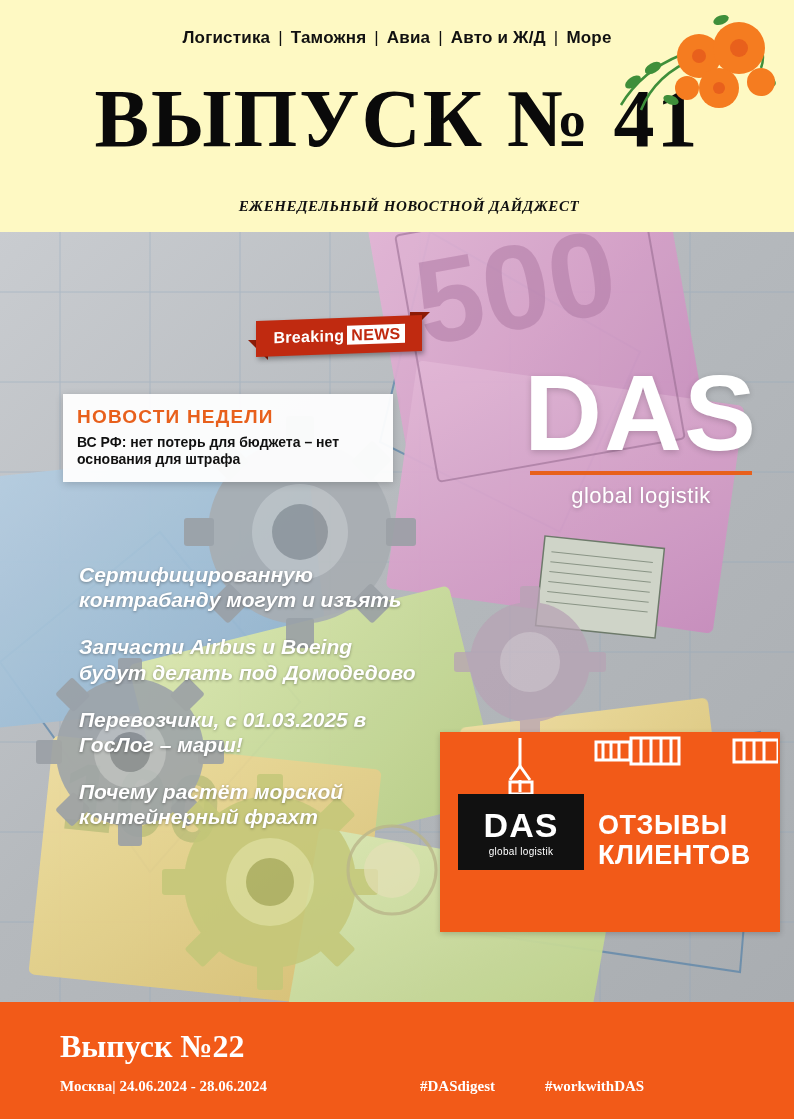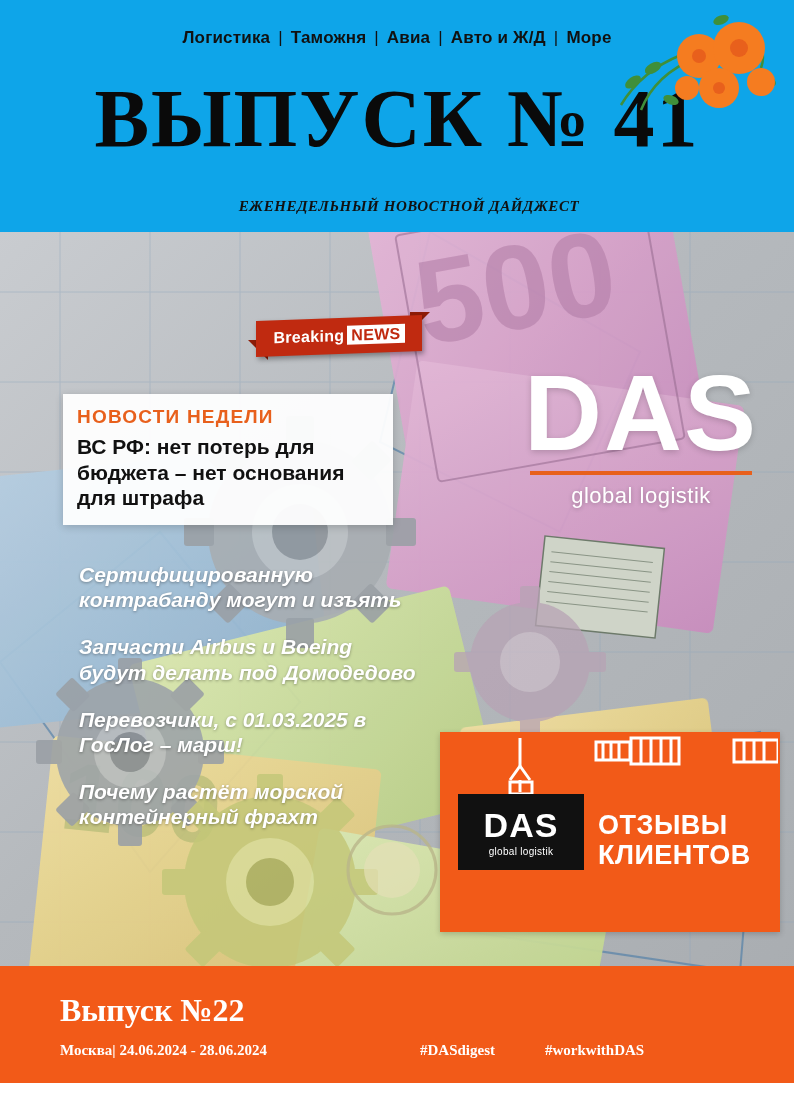--- a/index.html
+++ b/index.html
@@ -5,21 +5,21 @@
   * { box-sizing: border-box; margin: 0; padding: 0; }
   html, body {
     width: 794px; height: 1119px;
     background: #ffffff;
     font-family: "Liberation Sans", sans-serif;
     overflow: hidden;
   }
   .page { position: relative; width: 794px; height: 1119px; background: #fff; }
 
   
-  .header { position: relative; height: 276px; background: #0ea5e9; overflow: hidden; }
+  .header { position: relative; height: 276px; background: #fef9c3; overflow: hidden; }
   .topnav {
     position: absolute; top: 28px; left: 0; right: 0;
     text-align: center;
     font-size: 17px; font-weight: bold; color: #111;
     letter-spacing: 0.2px;
   }
   .topnav span { white-space: nowrap; }
   .topnav .sep { font-weight: normal; padding: 0 3px; }
   .masthead {
     position: absolute; top: 78px; left: 0; right: 0;
@@ -93,21 +93,21 @@
     position: absolute; top: 162px; left: 63px;
     width: 330px; padding: 12px 32px 14px 14px;
     background: rgba(255,255,255,.94);
     box-shadow: 0 2px 8px rgba(0,0,0,.18);
   }
   .lead-kicker {
     color: #e8601c; font-size: 19px; font-weight: bold;
     letter-spacing: 1.2px; margin-bottom: 6px;
   }
   .lead-title {
-    color: #111; font-size: 21px; font-weight: bold; line-height: 1.22;
+    color: #111; font-size: 14px; font-weight: bold; line-height: 1.22;
   }
 
   
   .headlines { position: absolute; top: 330px; left: 79px; width: 340px; font-style: italic; }
   .hl {
     color: #ffffff; font-size: 21px; font-weight: bold;
     line-height: 1.2; margin-bottom: 22px;
     text-shadow: 0 1px 3px rgba(0,0,0,.35);
   }
 
@@ -127,21 +127,21 @@
   .rev-logo .rl2 { color: #fff; font-size: 10px; letter-spacing: .3px; margin-top: 4px; }
   .rev-text {
     position: absolute; left: 158px; top: 58px; width: 175px;
     color: #ffffff; font-weight: bold; font-size: 27px;
     line-height: 1.12; letter-spacing: .5px; margin-top: 20px;
   }
   .crane { position: absolute; left: 8px; top: 4px; width: 330px; height: 60px; }
 
   
   .footer {
-    position: absolute; top: 966px; left: 0;
+    position: absolute; top: 1002px; left: 0;
     width: 794px; height: 117px; background: #f25a18;
   }
   .foot-title {
     position: absolute; left: 60px; top: 26px;
     font-family: "Liberation Serif", serif;
     font-weight: bold; font-size: 32px; color: #fff;
   }
   .foot-date {
     position: absolute; left: 60px; top: 76px;
     font-family: "Liberation Serif", serif;

